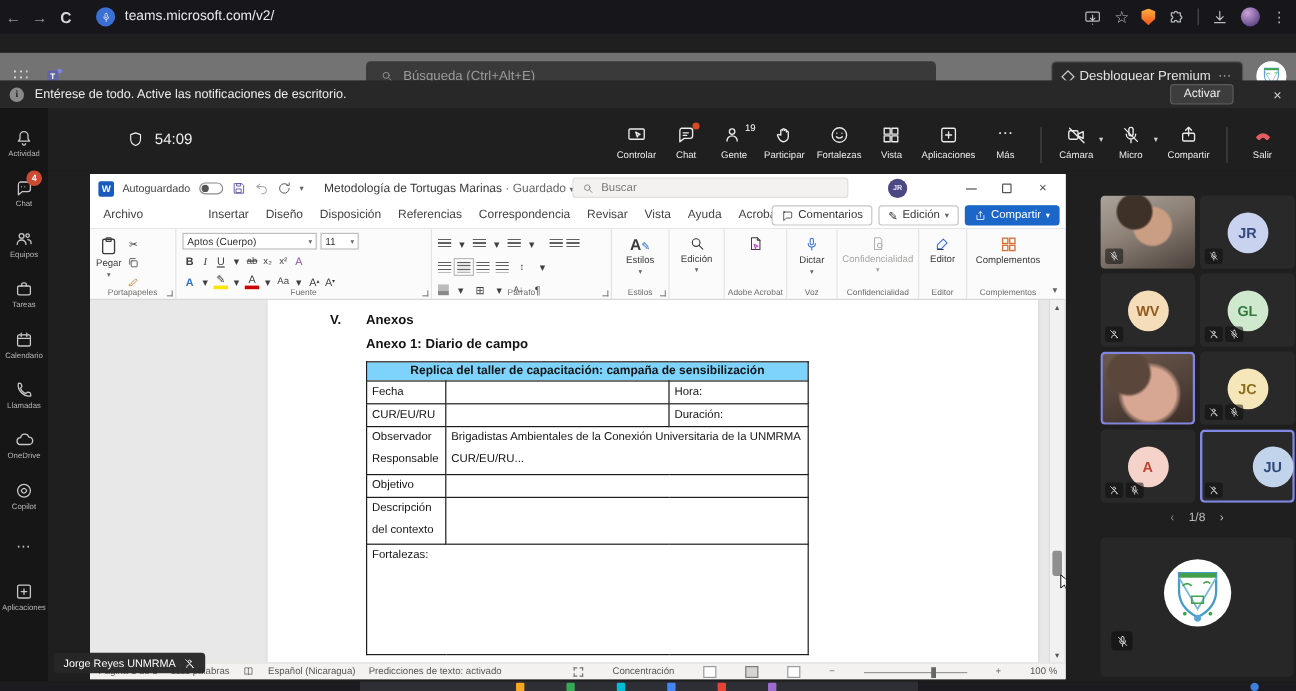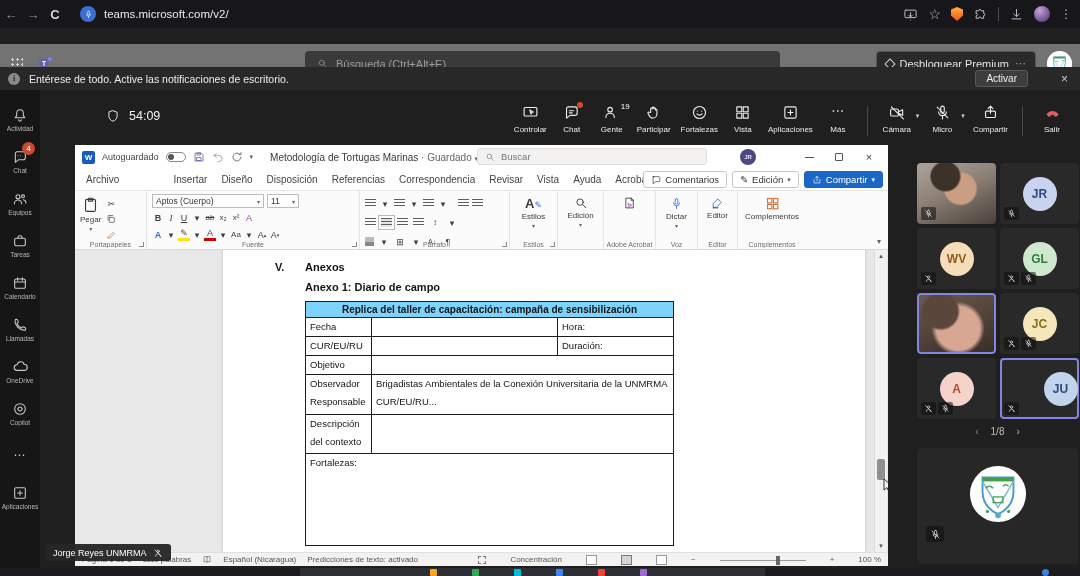--- a/index.html
+++ b/index.html
@@ -603,20 +603,31 @@
           <svg class="i" width="13" height="15" viewBox="0 0 24 24" style="color:#2f6fd1">
               <rect x="9.5" y="3" width="5" height="10" rx="2.5"></rect>
               <path d="M6.5 11a5.5 5.5 0 0 0 11 0M12 17v4"></path>
             </svg>
           <span>Dictar</span>
           <span style="font-size:6px;color:#666;">▾</span>
         </div>
         <span class="glbl">Voz</span>
       </div>
 
+      <div class="rgrp" style="width:68px;">
+        <div class="bigbtn gray">
+          <svg class="i" width="13" height="14" viewBox="0 0 24 24" style="color:#b5b3b1">
+              <path d="M7 3h8l3 3v15H7z"></path>
+              <circle cx="15" cy="15" r="3.5"></circle>
+            </svg>
+          <span class="gray">Confidencialidad</span>
+          <span class="gray" style="font-size:6px;">▾</span>
+        </div>
+        <span class="glbl">Confidencialidad</span>
+      </div>
 
       <div class="rgrp" style="width:40px;">
         <div class="bigbtn">
           <svg class="i" width="13" height="14" viewBox="0 0 24 24" style="color:#2f6fd1">
               <path d="m13 5 6 6-9 9H4v-6z"></path>
               <path d="M4 21h9" style="stroke:#3b3b3b"></path>
             </svg>
           <span>Editor</span>
         </div>
         <span class="glbl">Editor</span>
@@ -660,26 +671,26 @@
           <td style="height:18px;">Fecha</td>
           <td></td>
           <td>Hora:</td>
         </tr>
         <tr>
           <td style="height:19px;">CUR/EU/RU</td>
           <td></td>
           <td>Duración:</td>
         </tr>
         <tr>
+          <td style="height:40px;">Observador Responsable</td>
+          <td colspan="2">Brigadistas Ambientales de la Conexión Universitaria de la UNMRMA CUR/EU/RU...</td>
+        </tr>
+        <tr>
           <td style="height:18px;">Objetivo</td>
           <td colspan="2"></td>
-        </tr>
-        <tr>
-          <td style="height:40px;">Observador Responsable</td>
-          <td colspan="2">Brigadistas Ambientales de la Conexión Universitaria de la UNMRMA CUR/EU/RU...</td>
         </tr>
         <tr>
           <td style="height:39px;">Descripción del contexto</td>
           <td colspan="2"></td>
         </tr>
         <tr>
           <td colspan="3" style="height:92px;">Fortalezas:</td>
         </tr>
       </tbody>
         </table>

